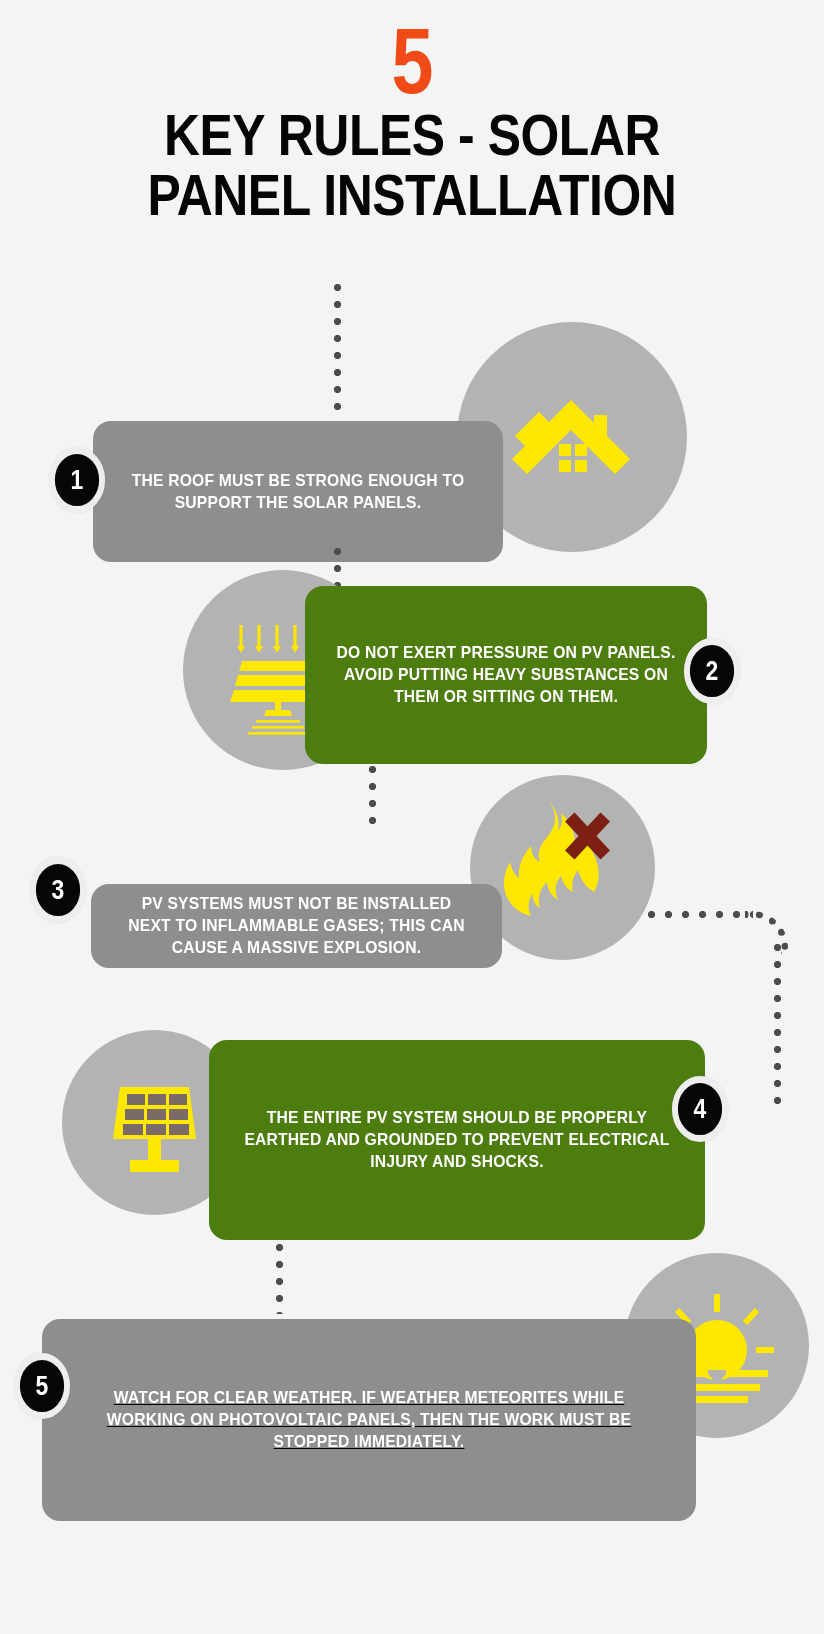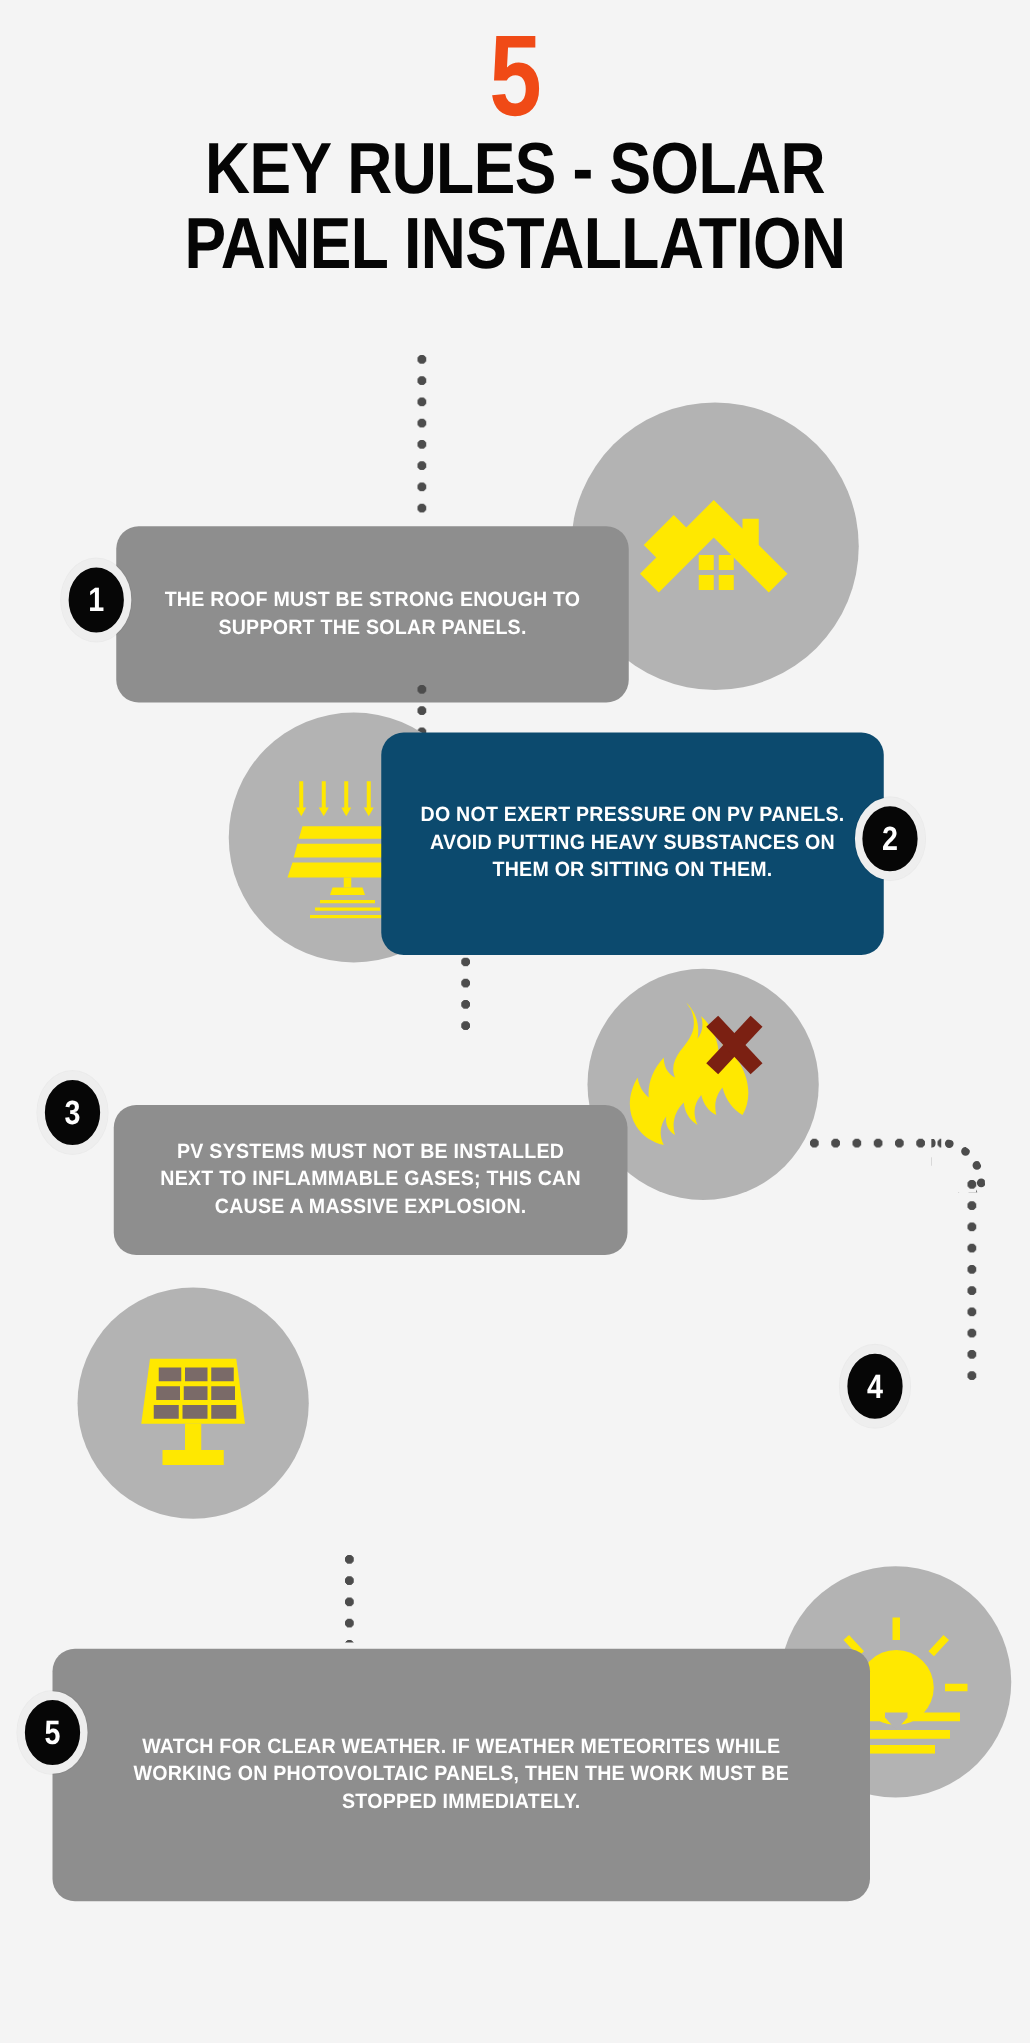--- a/index.html
+++ b/index.html
@@ -83,21 +83,21 @@
   
   .card {
     position: absolute;
     border-radius: 18px;
     display: flex;
     align-items: center;
     justify-content: center;
     box-sizing: border-box;
   }
   .card.gray  { background: #8e8e8e; margin-top: 16px; }
-  .card.orange{ background: #0c4a6e; }
+  .card.orange{ background: #4d7c0f; }
   .card-text {
     color: #ffffff;
     font-family: "Liberation Sans Narrow", "Liberation Sans", sans-serif;
     font-weight: 700;
     font-size: 16.5px;
     line-height: 1.33;
     text-align: center;
     letter-spacing: 0.2px;
     transform: scaleX(0.95);
     padding: 0 22px;
@@ -214,21 +214,21 @@
         c7 -12 6 -27 -2 -41 c-4 -7 -9 -12 -14 -17
         c1 6 0 11 -3 15 c1 -14 -4 -27 -14 -36
         c2 7 1 13 -3 18 c2 -11 -1 -21 -9 -29z"></path>
       <g fill="#7b2012">
         <rect x="88" y="10" width="13" height="52" transform="rotate(43 94.5 36)"></rect>
         <rect x="88" y="10" width="13" height="52" transform="rotate(-43 94.5 36)"></rect>
       </g>
     </svg>
   </div>
 
-  <div class="card gray" style="left:91px; top:868px; width:411px; height:120px;justify-content:flex-end;">
+  <div class="card gray" style="left:91px; top:868px; width:411px; height:84px;justify-content:flex-end;">
     <div class="card-text">PV SYSTEMS MUST NOT BE INSTALLED NEXT TO INFLAMMABLE GASES; THIS CAN CAUSE A MASSIVE EXPLOSION.</div>
   </div>
 
   <div class="badge" style="left:25px; top:857px; width:66px; height:66px;">
     <span>3</span>
   </div>
 
   <div class="dots-h" style="left:648px; top:911px; width:105px;"></div>
   <div class="dots-corner" style="left:745px; top:911px;"></div>
   <div class="dots-v" style="left:774px; top:944px; height:165px;"></div>
@@ -245,20 +245,23 @@
         <rect x="72" y="44" width="19" height="11"></rect>
         <rect x="26" y="59" width="20" height="11"></rect>
         <rect x="49" y="59" width="20" height="11"></rect>
         <rect x="72" y="59" width="20" height="11"></rect>
       </g>
       <rect fill="#ffe800" x="51" y="74" width="13" height="23"></rect>
       <rect fill="#ffe800" x="33" y="95" width="49" height="12"></rect>
     </svg>
   </div>
 
+  <div class="card orange" style="left:209px; top:1040px; width:496px; height:200px;">
+    <div class="card-text">THE ENTIRE PV SYSTEM SHOULD BE PROPERLY EARTHED AND GROUNDED TO PREVENT ELECTRICAL INJURY AND SHOCKS.</div>
+  </div>
 
   <div class="badge" style="left:667px; top:1076px; width:66px; height:66px;">
     <span>4</span>
   </div>
 
   <div class="dots-v" style="left:276px; top:1244px; height:70px;"></div>
 
   <div class="icon-circle" style="left:624px; top:1253px; width:185px; height:185px;">
     <svg width="130" height="115" viewBox="0 0 130 115">
       <circle cx="65" cy="62" r="30" fill="#ffe800"></circle>
@@ -271,21 +274,21 @@
       </g>
       <g fill="#ffe800">
         <rect x="14" y="82" width="102" height="7"></rect>
         <rect x="22" y="96" width="86" height="7"></rect>
         <rect x="34" y="108" width="62" height="7"></rect>
       </g>
       <polygon fill="#b3b3b3" points="56,86 65,96 74,86 74,82 56,82"></polygon>
     </svg>
   </div>
 
-  <div class="card gray" style="left:42px; top:1303px; width:654px; height:202px;">
+  <div class="card gray" style="left:42px; top:1303px; width:654px; height:202px;text-decoration:underline;">
     <div class="card-text">WATCH FOR CLEAR WEATHER. IF WEATHER METEORITES WHILE WORKING ON PHOTOVOLTAIC PANELS, THEN THE WORK MUST BE STOPPED IMMEDIATELY.</div>
   </div>
 
   <div class="badge" style="left:9px; top:1353px; width:66px; height:66px;">
     <span>5</span>
   </div>
 
 </div>
 
 </body></html>

